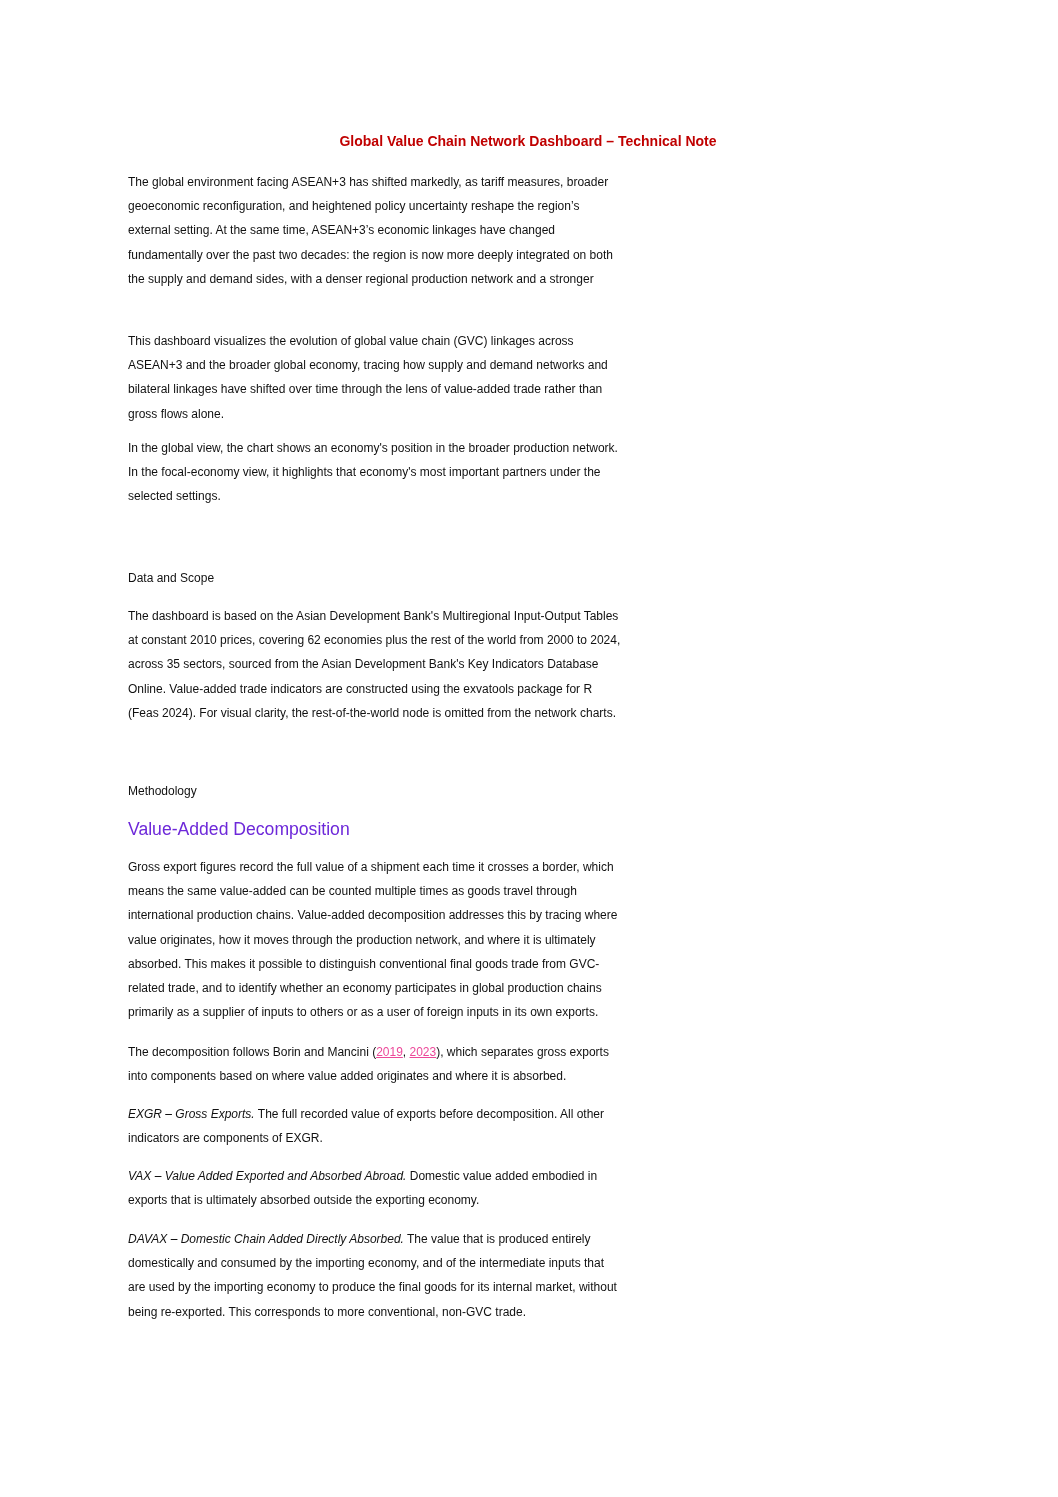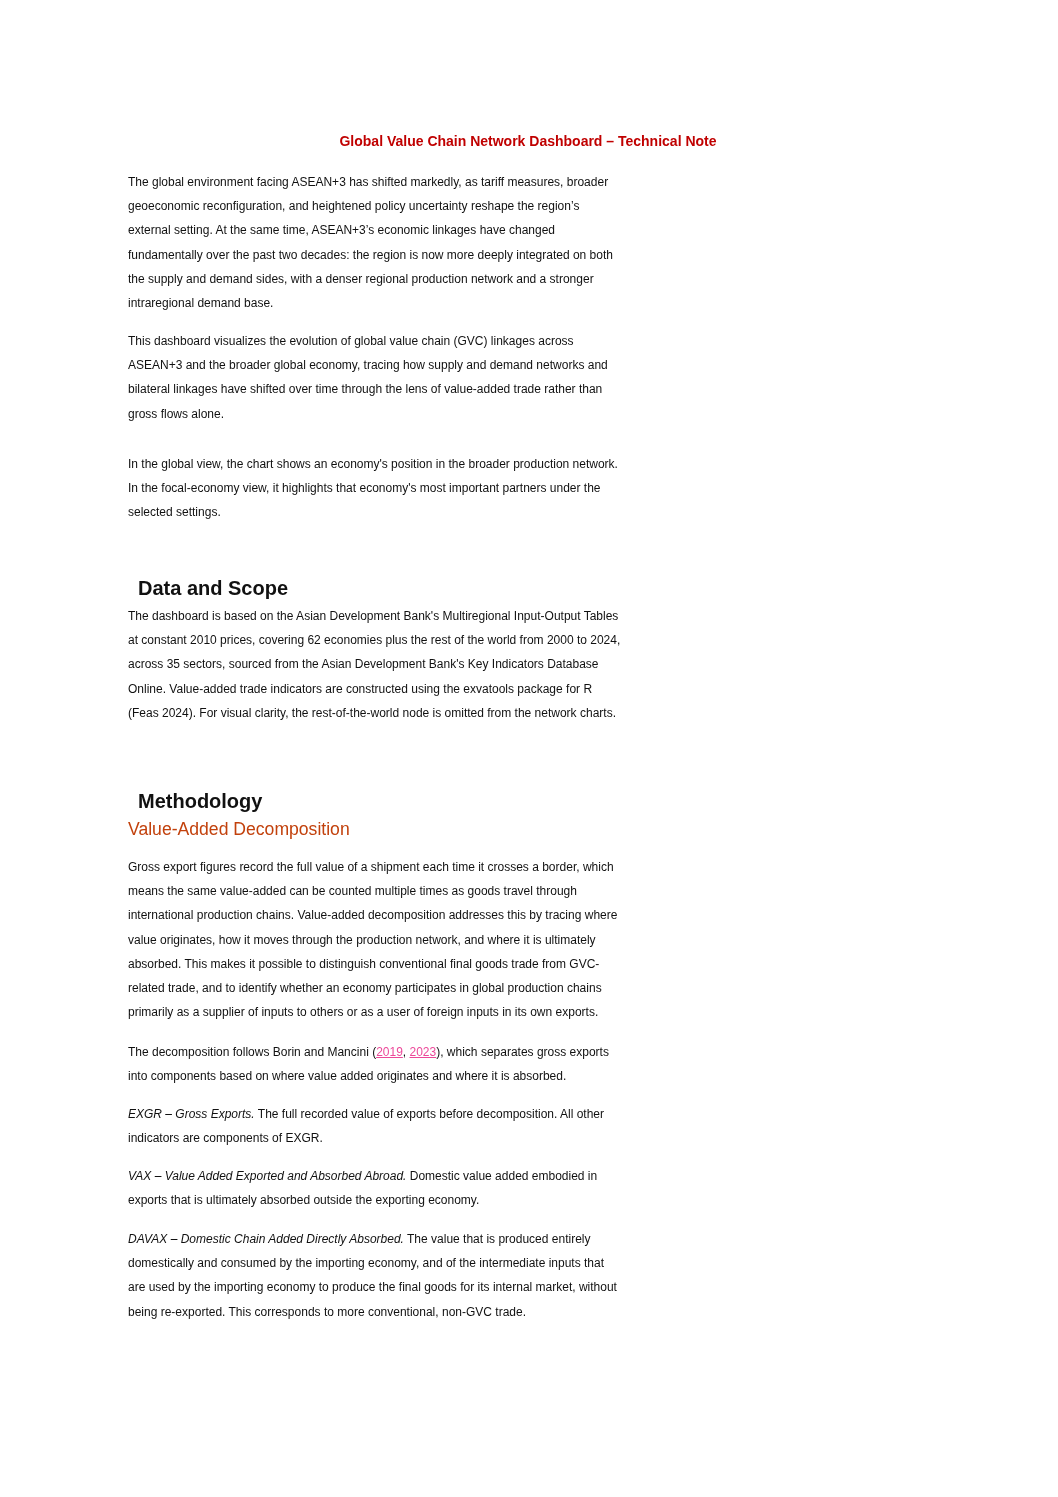--- a/index.html
+++ b/index.html
@@ -37,30 +37,30 @@
       position: absolute;
       left: 0;
       width: 810px;
       font-size: 12px;
       line-height: 24.2px;
       margin: 0;
     }
     .h {
       position: absolute;
       left: 0;
-      font-size: 20px;
-      font-weight: bold;
+      font-size: 12px;
+      font-weight: normal;
       line-height: 24px;
-      margin: 10px;
+      margin: 0;
     }
     .sub {
       position: absolute;
       left: 0;
       font-size: 17.6px;
-      color: #c2410c;
+      color: #6d28d9;
       line-height: 24px;
       margin: 0;
     }
     .ln {
       display: block;
       white-space: nowrap;
     }
     .term {
       font-style: italic;
     }
@@ -75,31 +75,30 @@
 <div class="page">
 
   <div class="title">Global Value Chain Network Dashboard – Technical Note</div>
 
   <div class="p" style="top:170px;">
     <span class="ln">The global environment facing ASEAN+3 has shifted markedly, as tariff measures, broader</span>
     <span class="ln">geoeconomic reconfiguration, and heightened policy uncertainty reshape the region’s</span>
     <span class="ln">external setting. At the same time, ASEAN+3’s economic linkages have changed</span>
     <span class="ln">fundamentally over the past two decades: the region is now more deeply integrated on both</span>
     <span class="ln">the supply and demand sides, with a denser regional production network and a stronger</span>
-    <span class="ln">intraregional demand base.</span>
   </div>
 
   <div class="p" style="top:329px;">
     <span class="ln">This dashboard visualizes the evolution of global value chain (GVC) linkages across</span>
     <span class="ln">ASEAN+3 and the broader global economy, tracing how supply and demand networks and</span>
     <span class="ln">bilateral linkages have shifted over time through the lens of value-added trade rather than</span>
     <span class="ln">gross flows alone.</span>
   </div>
 
-  <div class="p" style="top:452px;">
+  <div class="p" style="top:436px;">
     <span class="ln">In the global view, the chart shows an economy's position in the broader production network.</span>
     <span class="ln">In the focal-economy view, it highlights that economy's most important partners under the</span>
     <span class="ln">selected settings.</span>
   </div>
 
   <div class="h" style="top:566px;">Data and Scope</div>
   <div class="p" style="top:604px;">
     <span class="ln">The dashboard is based on the Asian Development Bank's Multiregional Input-Output Tables</span>
     <span class="ln">at constant 2010 prices, covering 62 economies plus the rest of the world from 2000 to 2024,</span>
     <span class="ln">across 35 sectors, sourced from the Asian Development Bank's Key Indicators Database</span>

